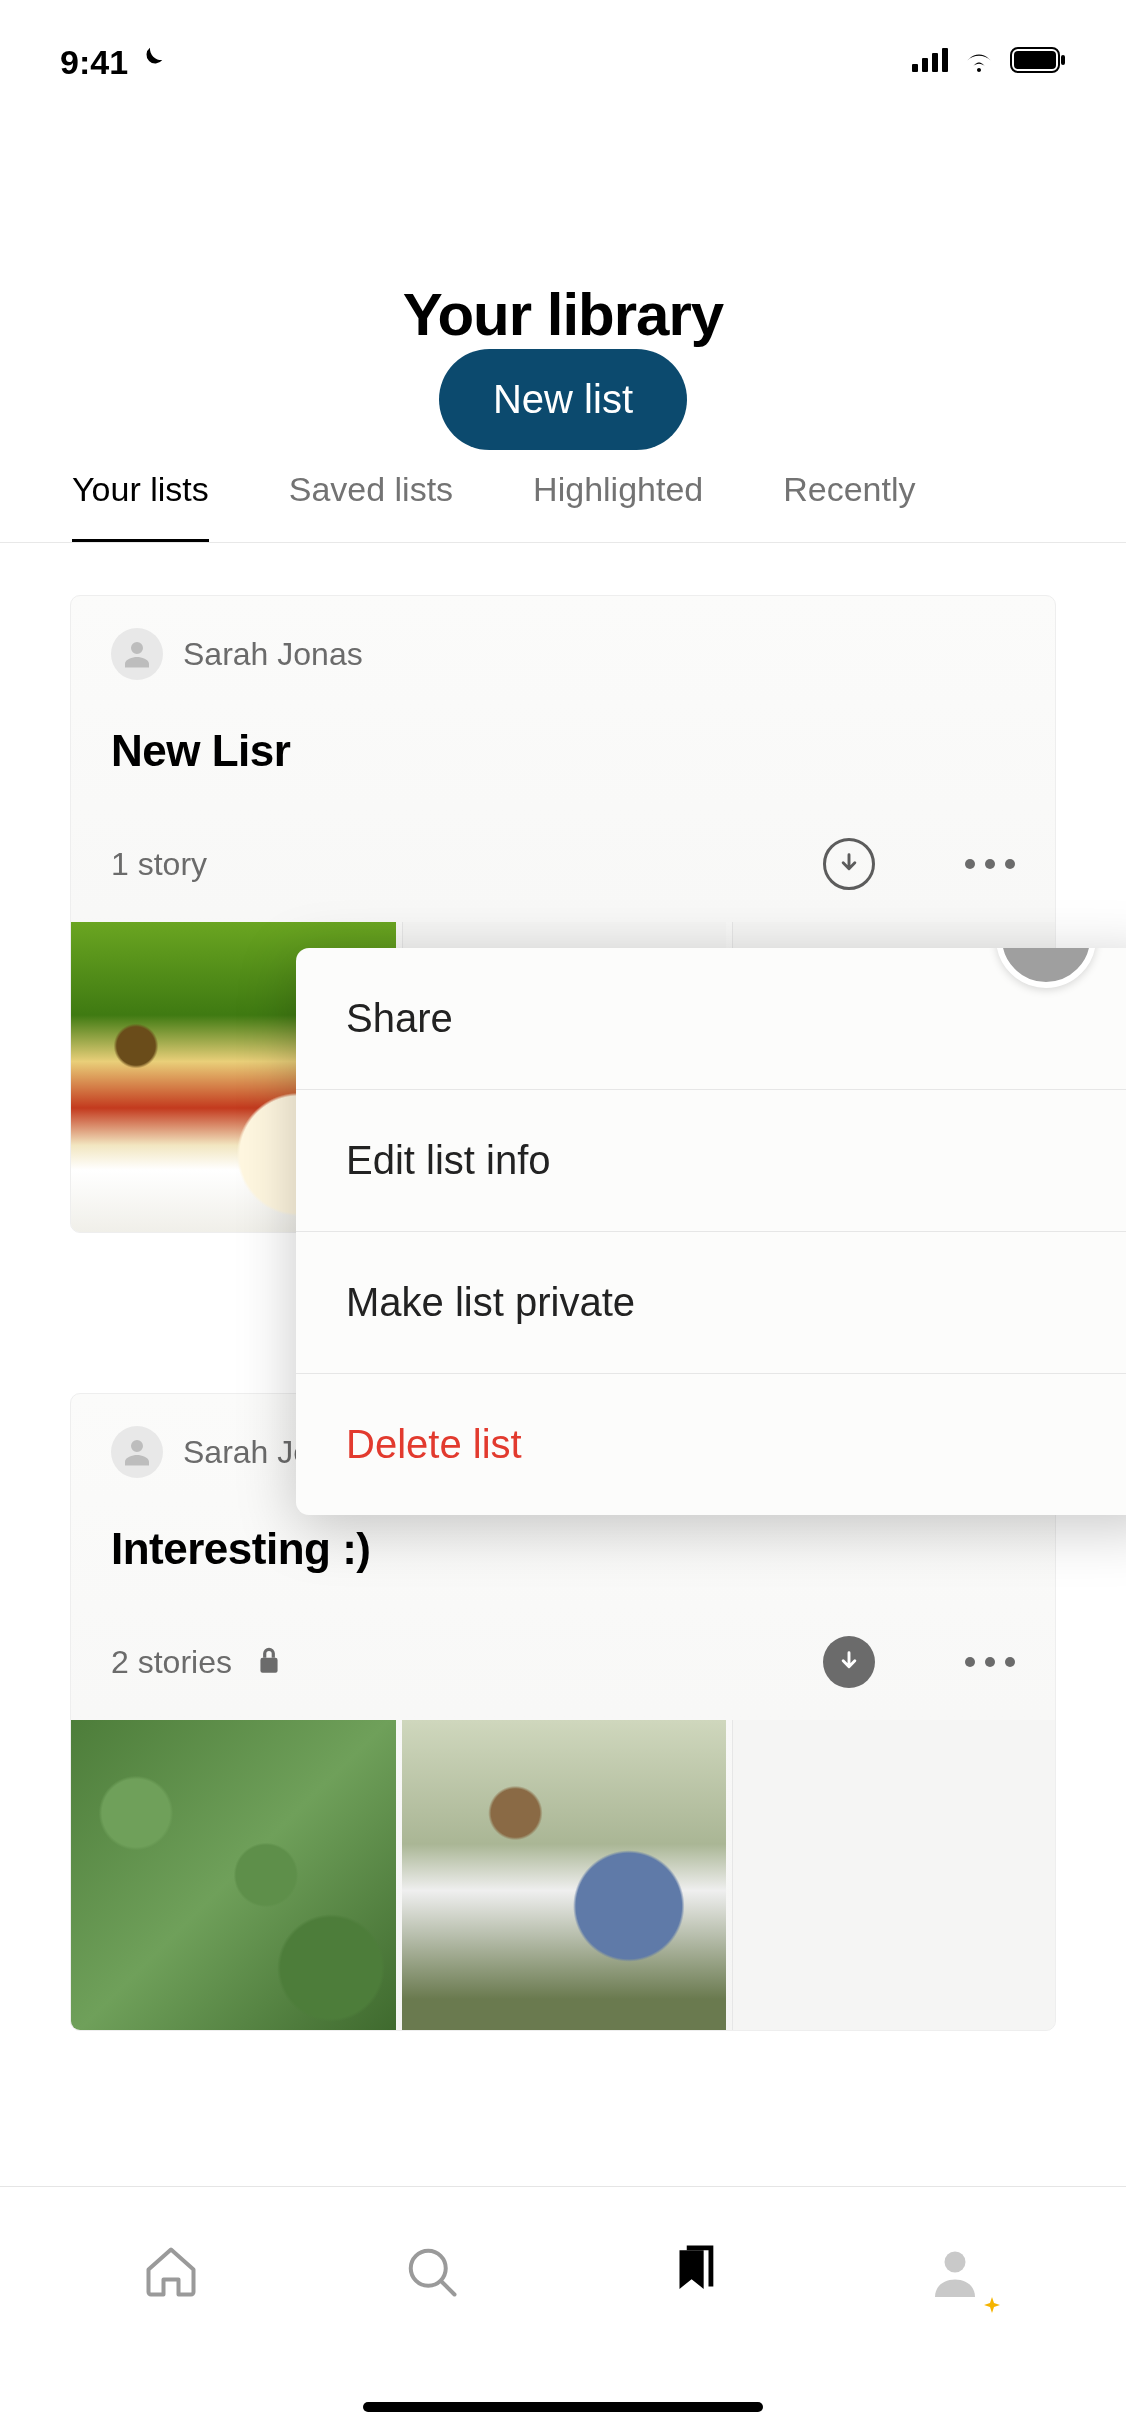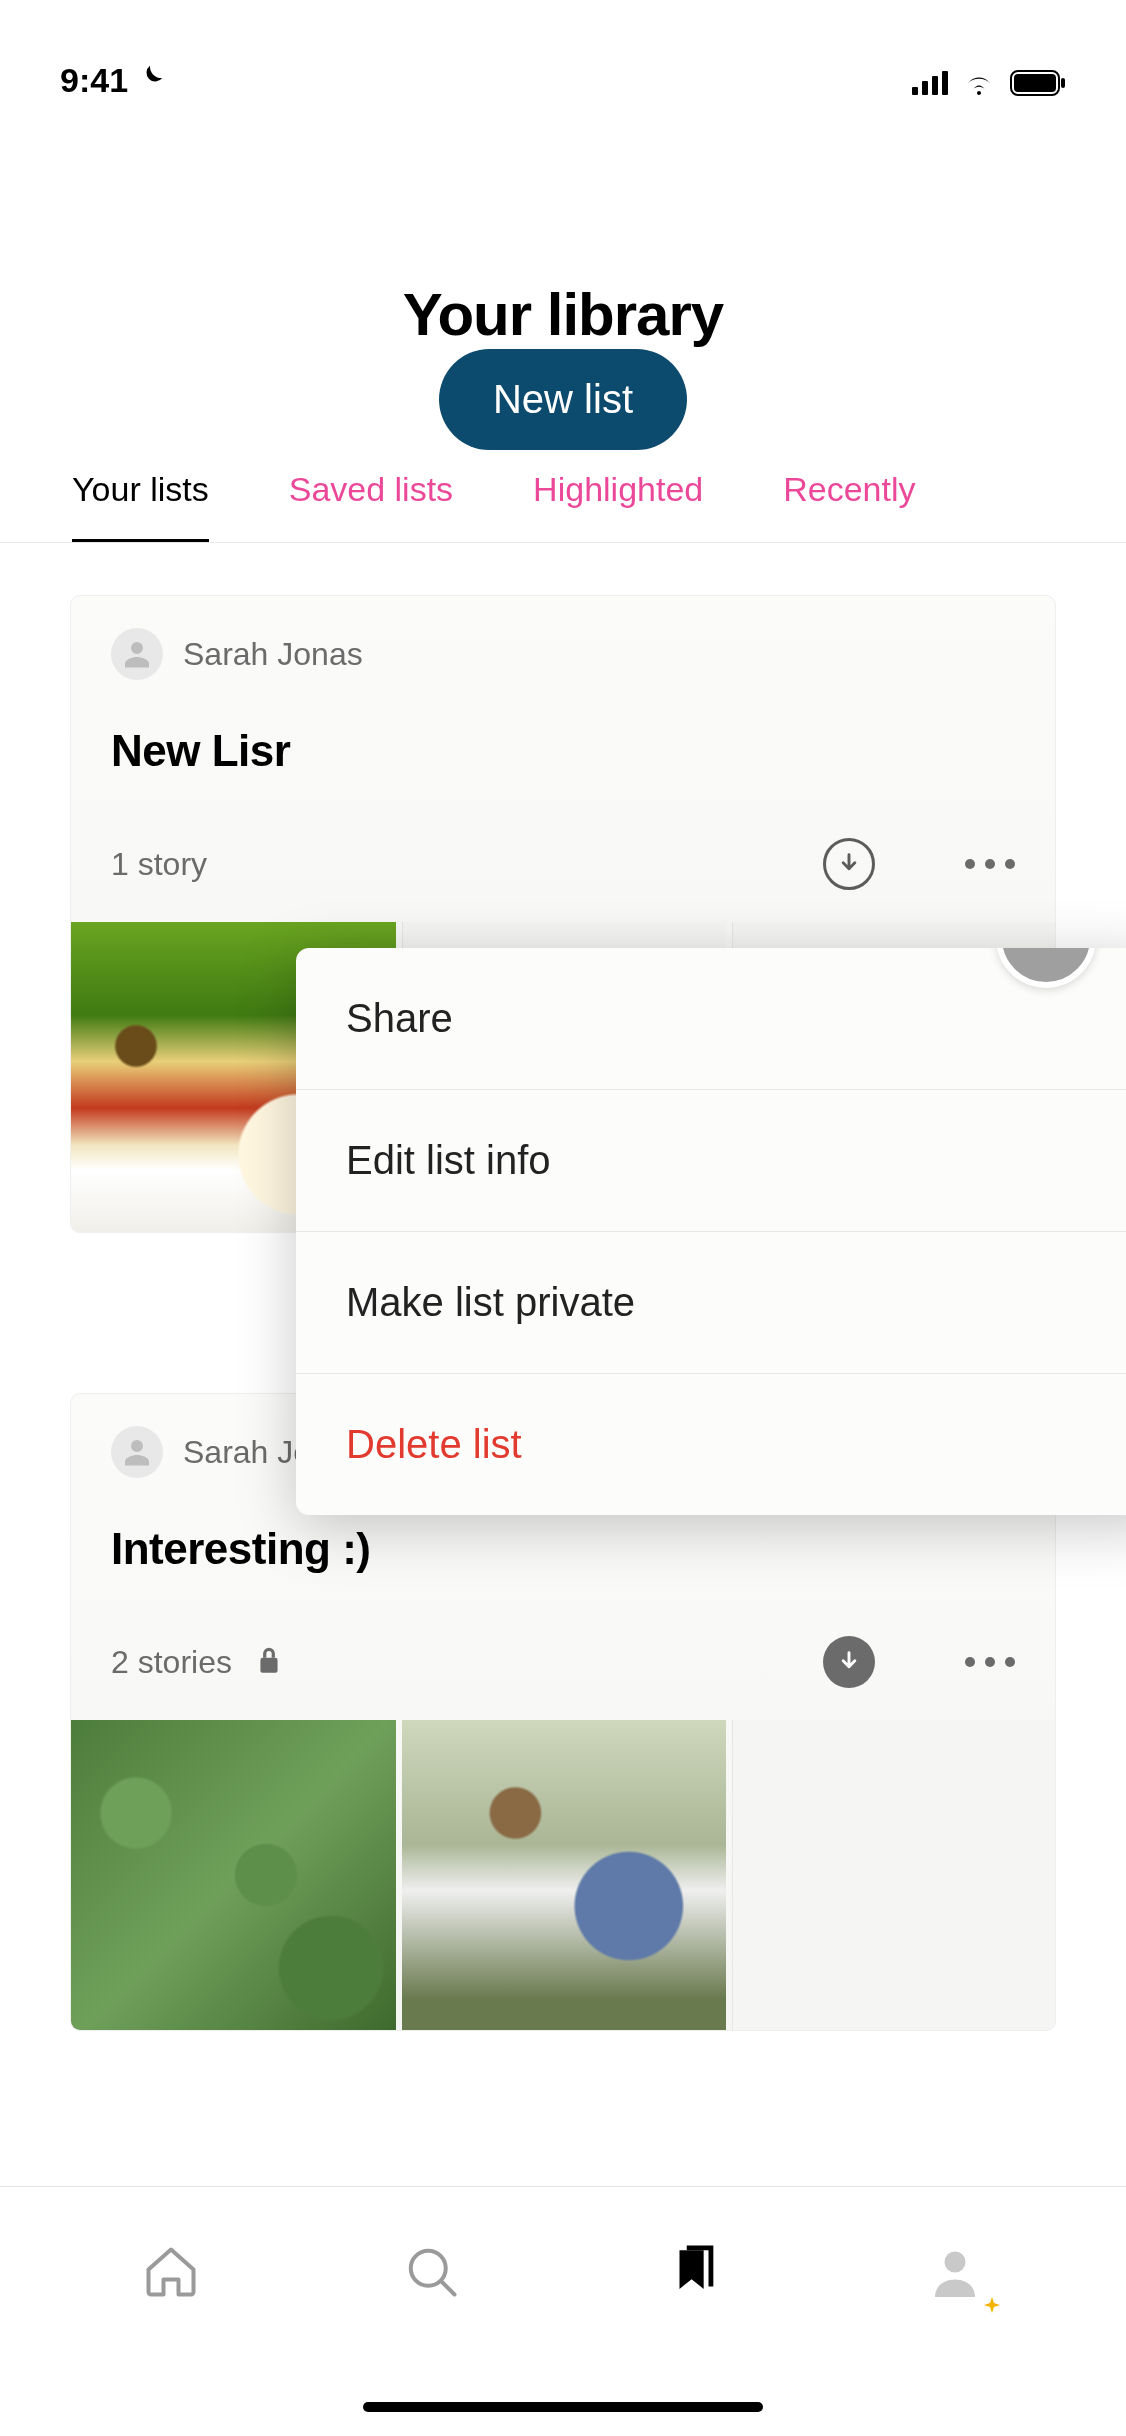--- a/index.html
+++ b/index.html
@@ -1,31 +1,31 @@
 <!DOCTYPE html>
 <html><head>
 <meta charset="utf-8">
 <style>
   * { box-sizing: border-box; margin: 0; padding: 0; }
   html, body { width: 1126px; height: 2436px; font-family: -apple-system, Helvetica, Arial, sans-serif; background: #fff; color: #000; }
   body { position: relative; overflow: hidden; }
 
   
-  .status-bar { position: absolute; top: 0; left: 0; right: 0; height: 100px; display: flex; align-items: flex-end; justify-content: space-between; padding: 0 60px; }
+  .status-bar { position: absolute; top: 12px; left: 0; right: 0; height: 100px; display: flex; align-items: center; justify-content: space-between; padding: 0 60px; }
   .status-time { font-size: 34px; font-weight: 600; display: flex; align-items: center; gap: 8px; }
   .status-right { display: flex; align-items: center; gap: 14px; }
 
   
   .page-header { position: absolute; top: 280px; left: 0; right: 0; display: flex; align-items: center; justify-content: space-between; padding: 0 70px; flex-direction: column; }
   .page-title { font-size: 60px; font-weight: 800; letter-spacing: -1px; }
   .new-list-btn { background: #0c4a6e; color: #fff; border: none; border-radius: 60px; padding: 28px 54px; font-size: 40px; font-weight: 400; }
 
   
   .tabs { position: absolute; top: 470px; left: 0; right: 0; display: flex; gap: 80px; padding: 0 72px; border-bottom: 1px solid #e8e8e8; }
-  .tab { font-size: 34px; color: #ec4899; padding-bottom: 30px; white-space: nowrap; }
+  .tab { font-size: 34px; color: #737373; padding-bottom: 30px; white-space: nowrap; }
   .tab.active { color: #000; border-bottom: 3px solid #000; }
 
   
   .content { position: absolute; top: 576px; left: 0; right: 0; padding: 0 70px; }
 
   .list-card { background: linear-gradient(180deg, #fbfbfa 0%, #f5f5f4 100%); border-radius: 10px; border: 1px solid #eeeeee; margin-bottom: 160px; overflow: hidden; margin-top: 19px; }
   .list-card-top { padding: 32px 40px 32px 40px; }
   .author-row { display: flex; align-items: center; gap: 20px; margin-bottom: 46px; }
   .avatar { width: 52px; height: 52px; border-radius: 50%; background: #e8e8e8; display: flex; align-items: center; justify-content: center; }
   .avatar svg { width: 36px; height: 36px; fill: #bdbdbd; }

